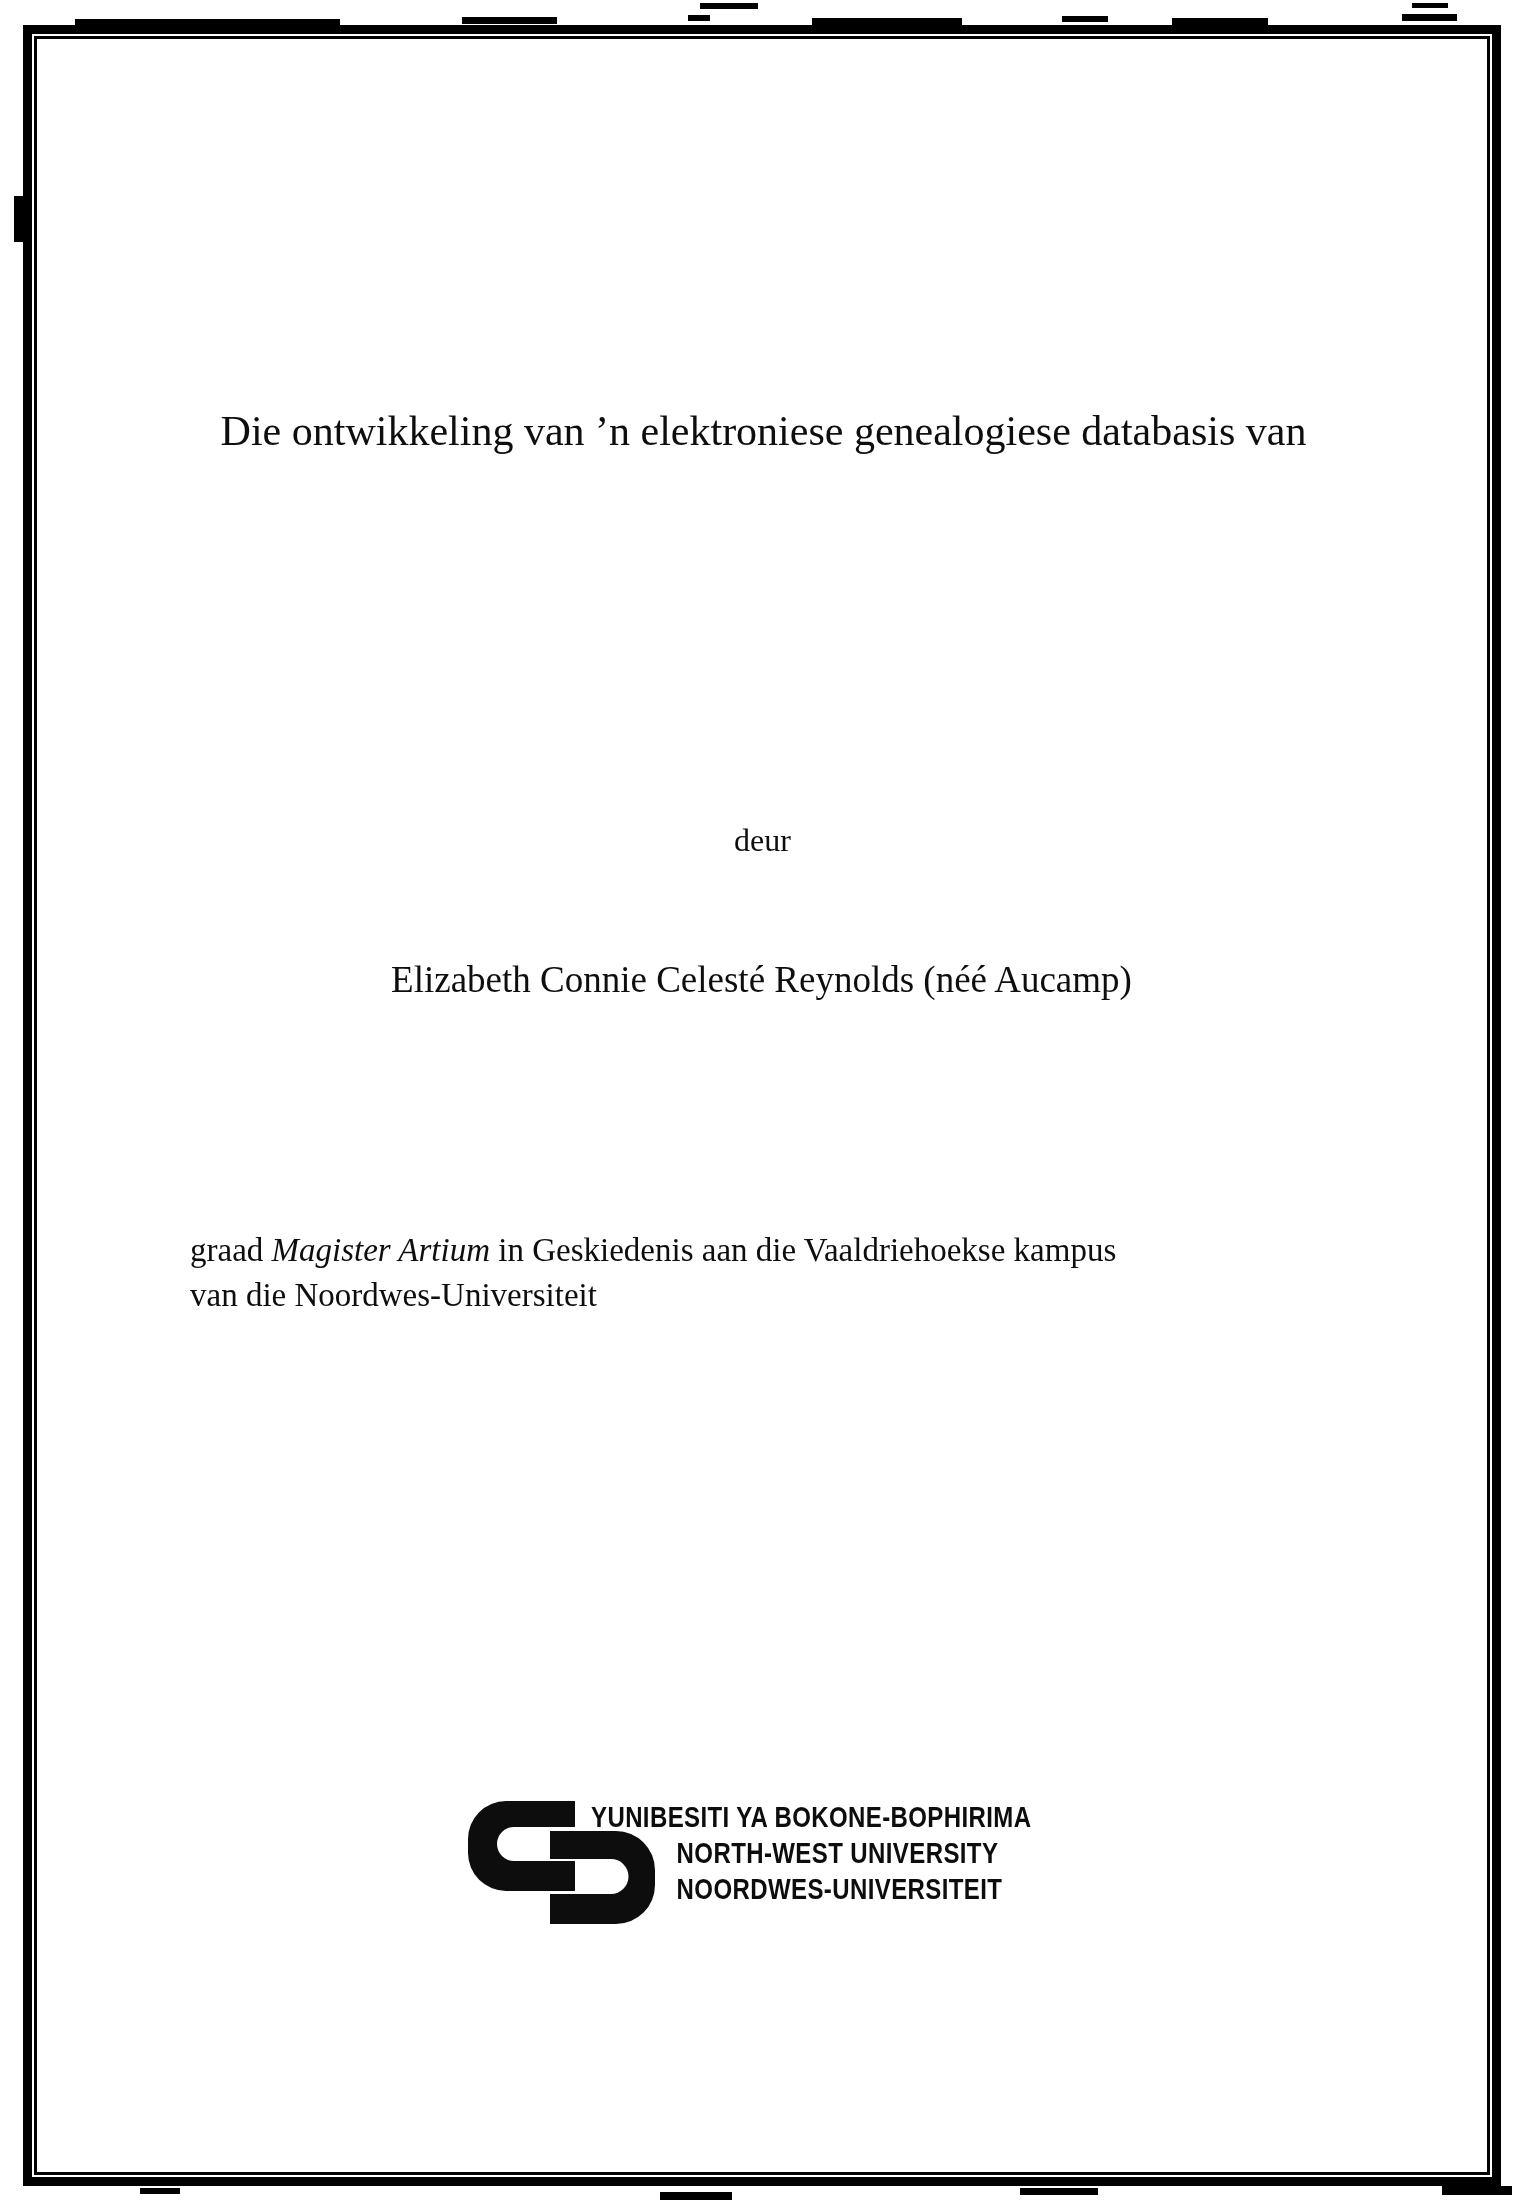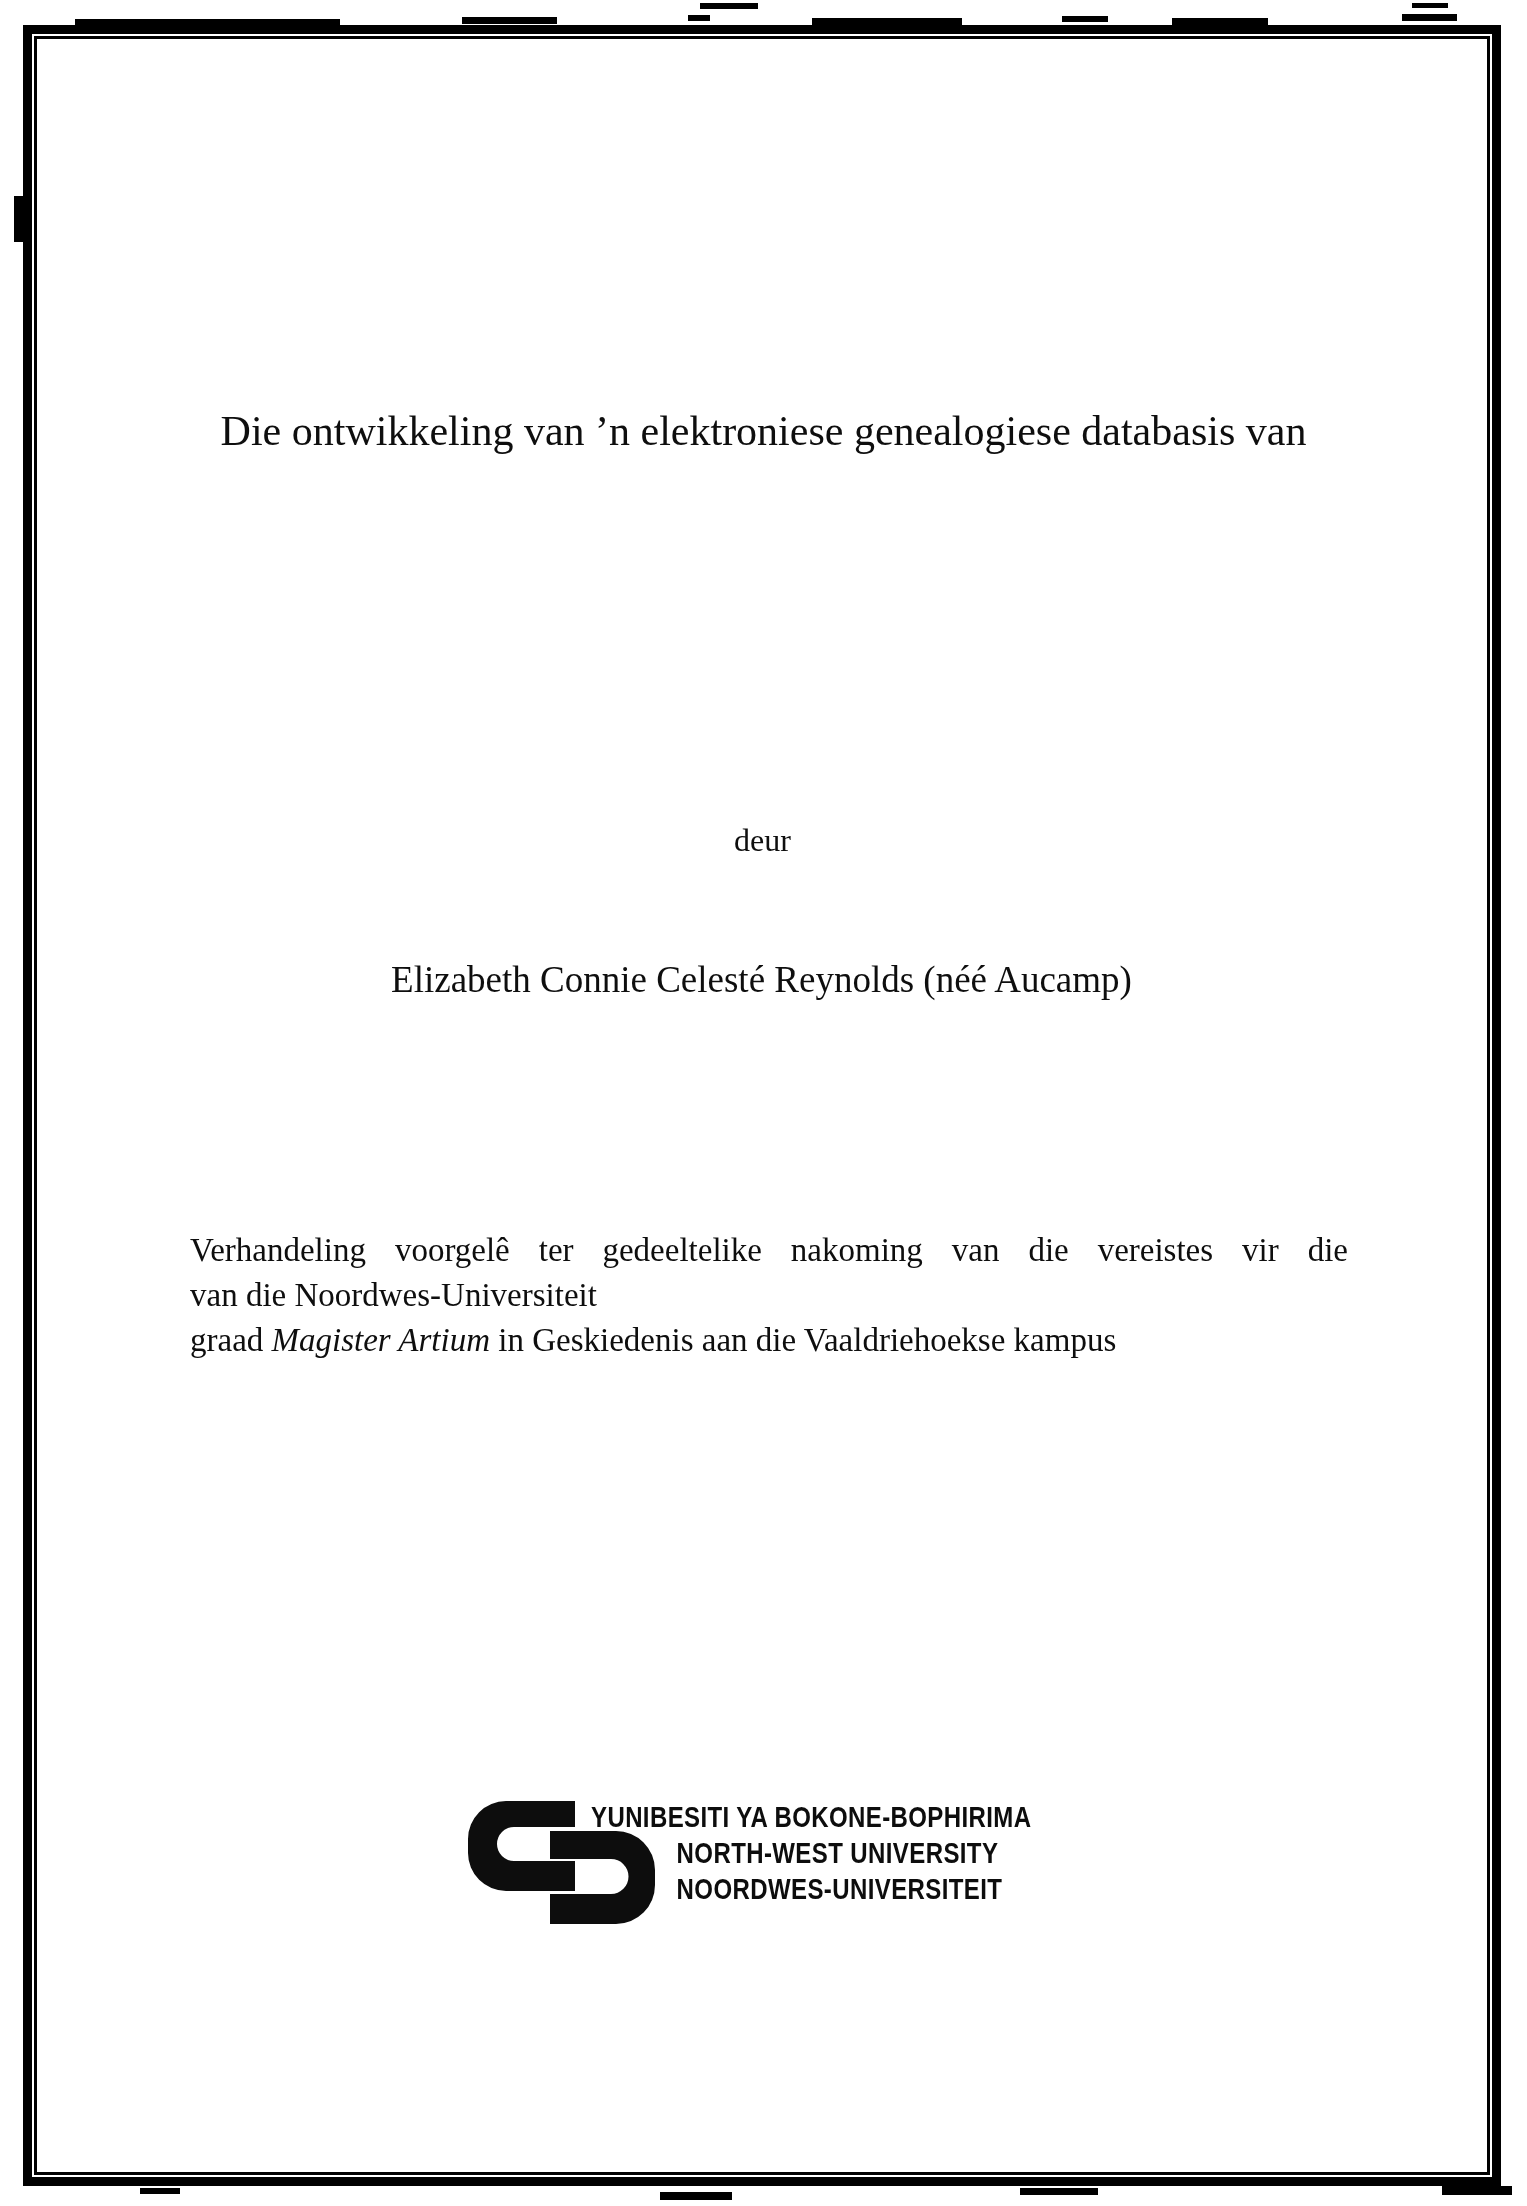--- a/index.html
+++ b/index.html
@@ -83,23 +83,22 @@
 
   <div class="title-block">
     <span class="t-line">Die ontwikkeling van ’n elektroniese genealogiese databasis van</span>
   </div>
 
   <div class="byline">deur</div>
 
   <div class="author">Elizabeth Connie Celesté Reynolds (néé Aucamp)</div>
 
   <div class="degree">
-    <div class="just">Verhandeling voorgelê ter gedeeltelike nakoming van die vereistes vir die</div>
+    <div><span>graad </span><em>Magister Artium</em><span> in Geskiedenis aan die Vaaldriehoekse kampus</span></div>
     <div>van die Noordwes-Universiteit</div>
-    <div><span>graad </span><em>Magister Artium</em><span> in Geskiedenis aan die Vaaldriehoekse kampus</span></div>
   </div>
 
 
   <div class="logo">
     <svg class="logo-mark" width="191" height="124" viewBox="0 0 191 124" aria-hidden="true">
       <path fill="#0d0d0d" d="M 109 0 H 40 A 38 38 0 0 0 2 38 V 52 A 38 38 0 0 0 40 90 H 109 V 60 H 48 A 17 17 0 0 1 48 26 H 109 Z"></path>
       <path fill="#0d0d0d" d="M 84 30 H 150 A 39 39 0 0 1 189 69 V 84 A 39 39 0 0 1 150 123 H 84 V 93 H 145 A 17.5 17.5 0 0 0 145 58 H 84 Z"></path>
     </svg>
     <div class="logo-text">
       <div>YUNIBESITI YA BOKONE-BOPHIRIMA</div>

